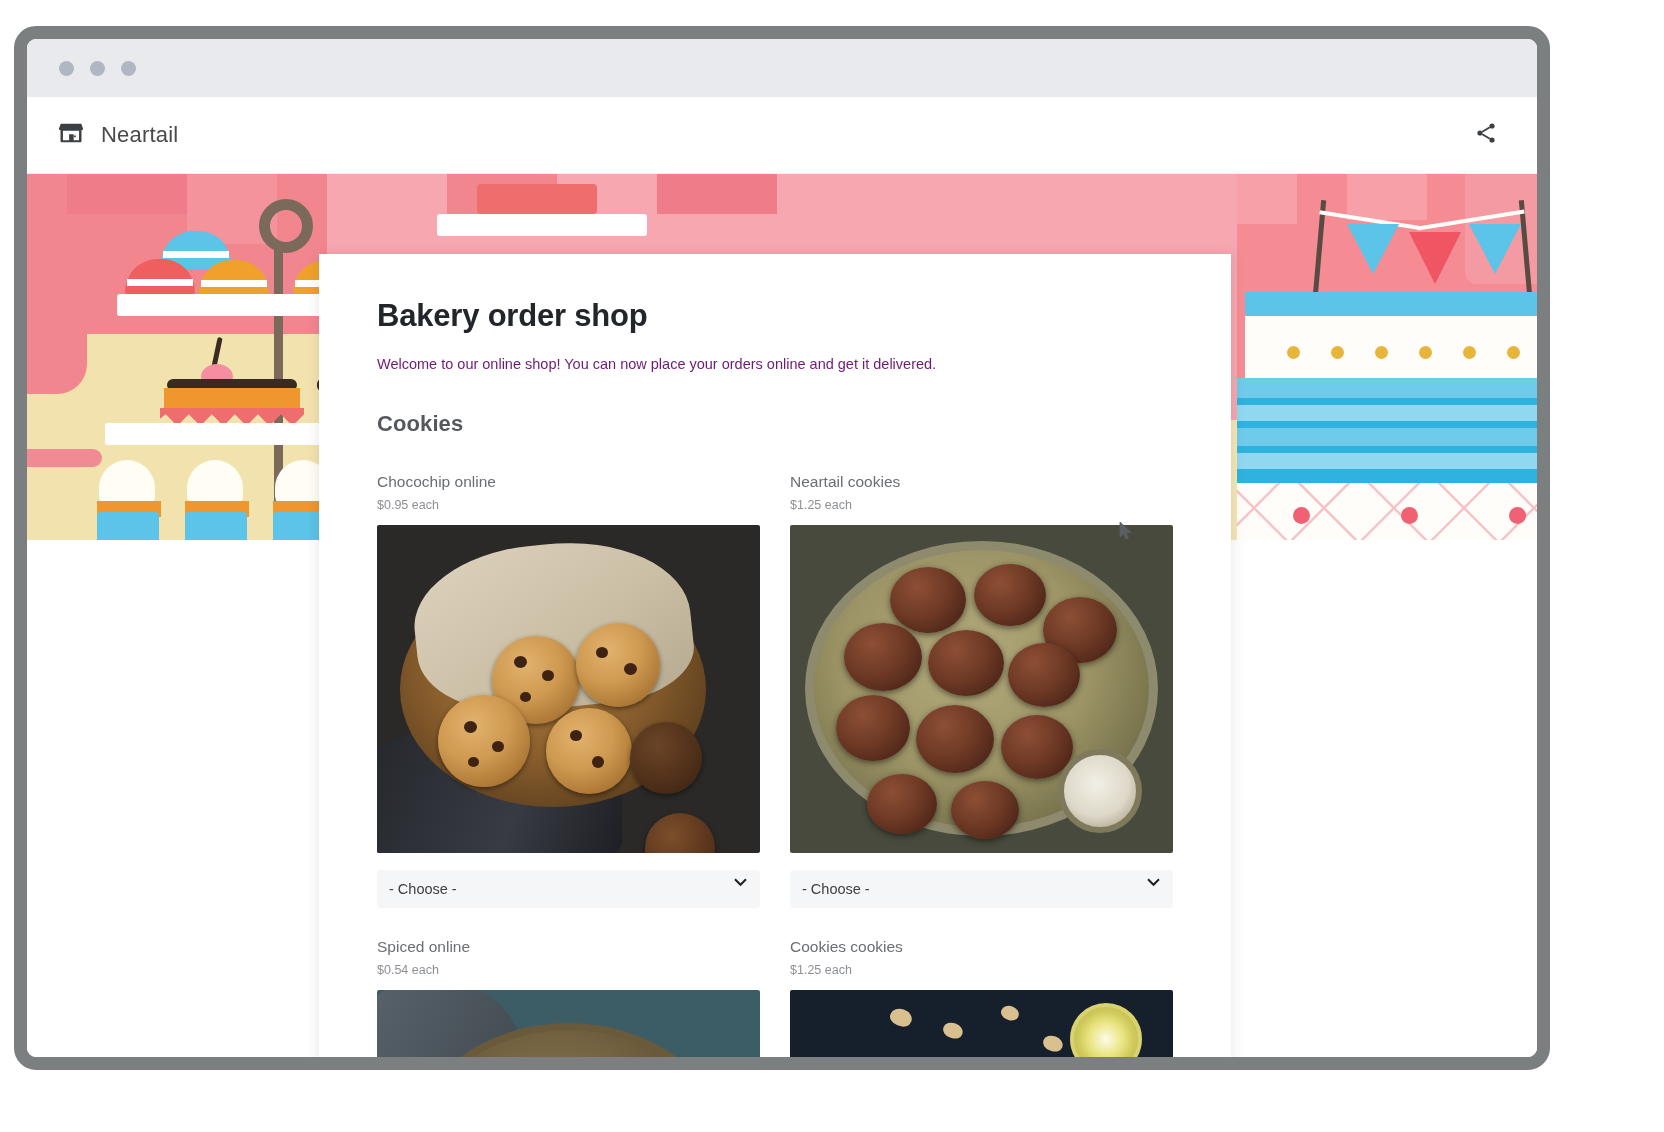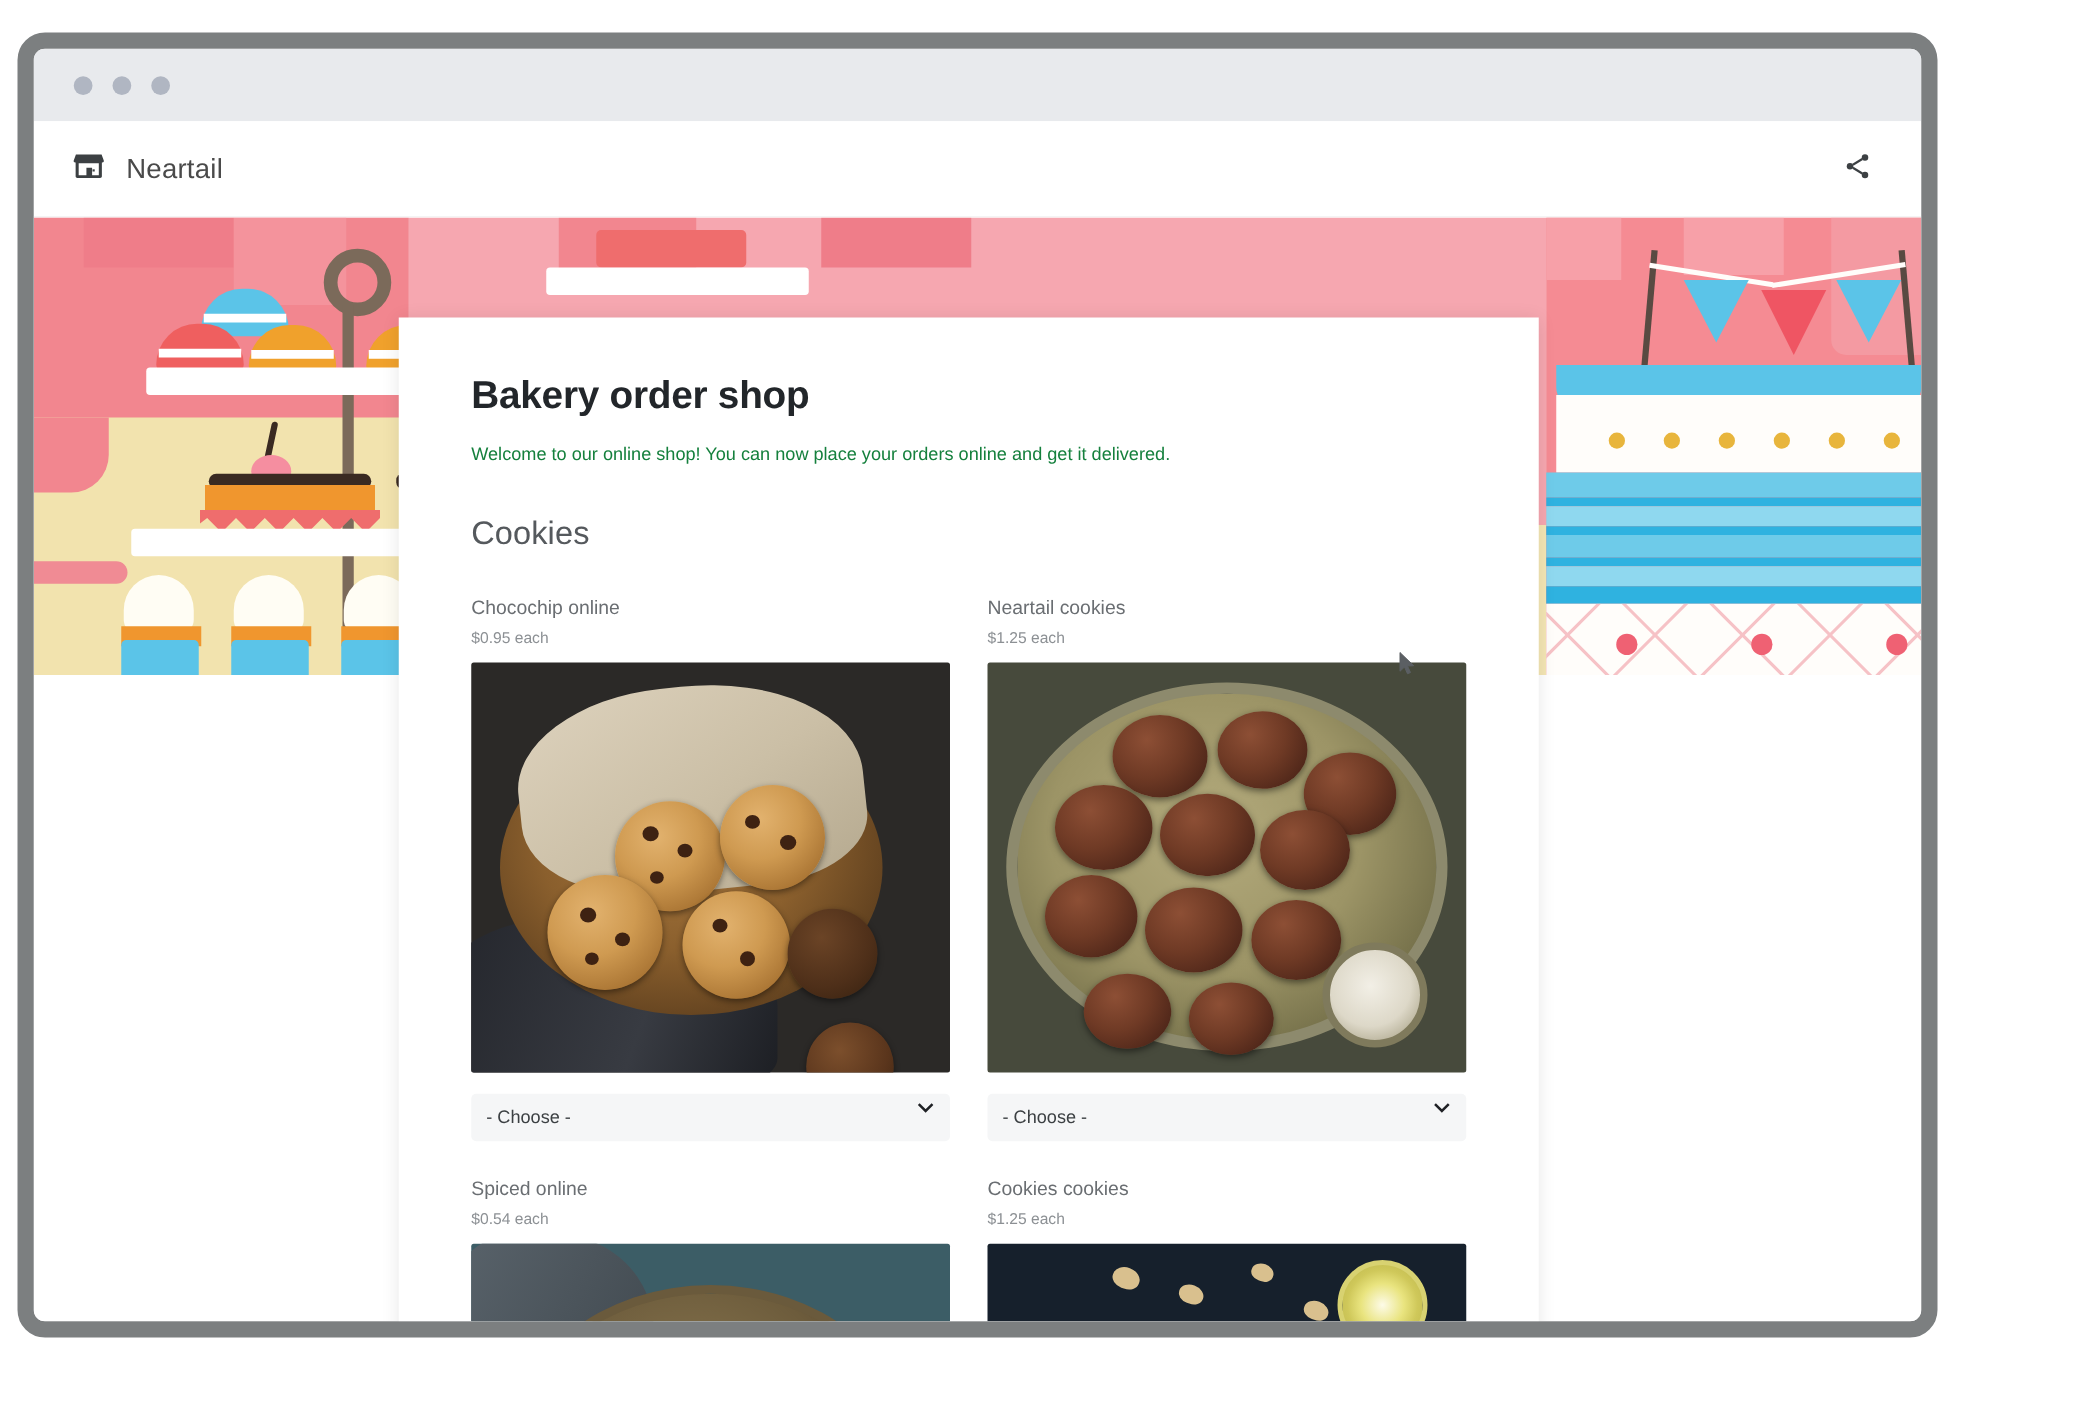--- a/index.html
+++ b/index.html
@@ -131,25 +131,25 @@
     width: 912px; min-height: 900px;
     background: #ffffff;
     box-shadow: 0 1px 14px rgba(0,0,0,0.10);
     padding: 44px 58px 0 58px;
   }
   #form-title {
     font-size: 31px; font-weight: 700; color: #22262a;
     letter-spacing: -0.2px; margin-bottom: 20px;
   }
   #form-description {
-    font-size: 14.5px; color: #15803d; line-height: 1.5;
+    font-size: 14.5px; color: #701a75; line-height: 1.5;
     margin-bottom: 35px;
   }
   .section-heading {
-    font-size: 26px; font-weight: 400; color: #55595d;
+    font-size: 22px; font-weight: 700; color: #55595d;
     margin-bottom: 36px; letter-spacing: 0.1px;
   }
   .product-grid {
     display: grid;
     grid-template-columns: 1fr 1fr;
     column-gap: 30px;
     row-gap: 30px;
   }
   .product-name {
     font-size: 15.5px; color: #6a6e72; margin-bottom: 7px;

